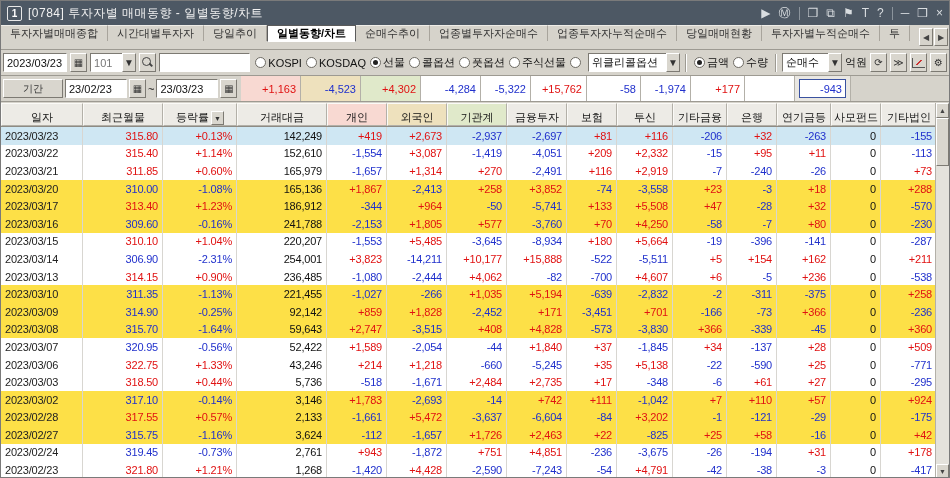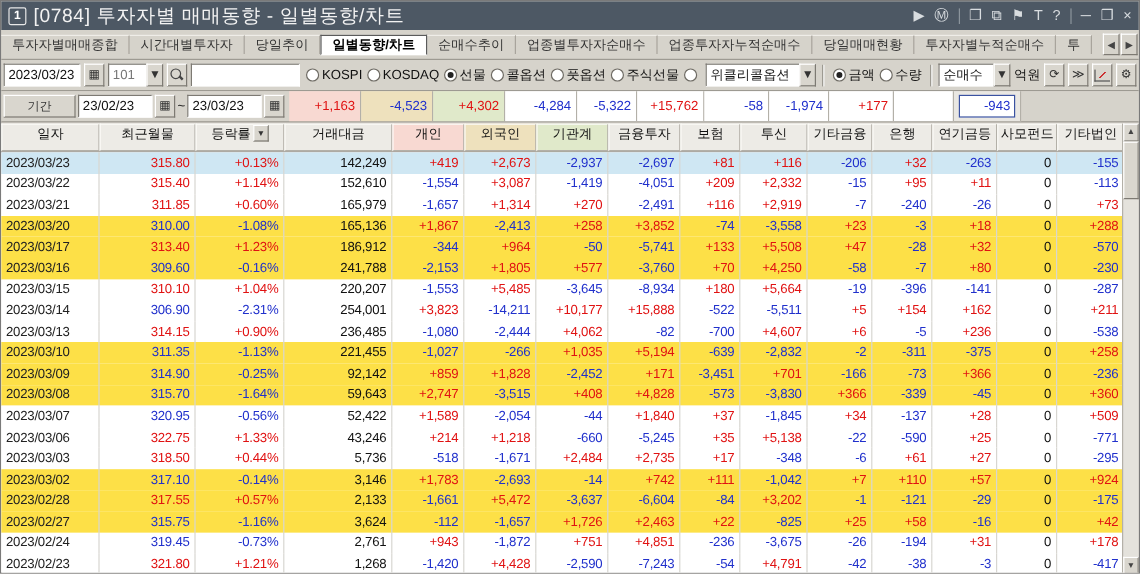--- a/index.html
+++ b/index.html
@@ -13,27 +13,27 @@
   
   .titlebar {
     height:24px; background:#4d5864; color:#f2f2f2;
     display:flex; align-items:center; padding:0 6px; gap:6px;
   }
   .win-badge {
     width:15px; height:15px; border:1px solid #e8e8e8; border-radius:2px;
     display:flex; align-items:center; justify-content:center;
     font-size:10px; font-weight:bold; color:#fff;
   }
-  .titlebar .title { font-size:16px; letter-spacing:0.5px; flex:1 1 auto; white-space:nowrap; }
+  .titlebar .title { font-size:12px; letter-spacing:0.5px; flex:1 1 auto; white-space:nowrap; }
   .tb-icons { display:flex; align-items:center; gap:8px; color:#d9dde0; font-size:12px; }
   .tb-icons .sep { width:1px; height:13px; background:#8b949c; }
   .tb-ic { cursor:default; line-height:1; }
   
   .tabstrip {
-    height:25px; display:flex; align-items:center;
+    height:25px; display:flex; align-items:flex-start;
     background:#d6d3cb; border-bottom:1px solid #9d9a92; position:relative;
   }
   .tab {
     display:flex; align-items:center; padding:0 9px;
     border-right:1px solid #a8a49c; border-top:1px solid #efede8;
     color:#333; white-space:nowrap; overflow:hidden;
   }
   .tab.active {
     background:#ffffff; border:1px solid #5b5b5b; border-bottom:1px solid #fff;
     font-weight:bold; color:#000;
@@ -81,21 +81,21 @@
   .boxed { background:#e9e7e2; }
   .boxed .inner {
     background:#fff; border:1px solid #3a52a0; width:100%; height:19px;
     display:flex; align-items:center; justify-content:flex-end; padding:0 3px;
   }
   
   .grid { position:absolute; left:0; top:102px; width:936px; }
   .hdr-row { display:flex; height:24px; border-bottom:1px solid #8e8b84; }
   .hcell {
     background:#edebe6; border:1px solid; border-color:#fbfaf7 #b3b0a8 #b3b0a8 #fbfaf7;
-    display:flex; align-items:flex-start; justify-content:center; gap:2px;
+    display:flex; align-items:flex-end; justify-content:center; gap:2px;
     font-size:11px; color:#111; overflow:hidden;
   }
   .hcell.tint-p { background:#f8d9d2; }
   .hcell.tint-f { background:#eee1bd; }
   .hcell.tint-i { background:#e0e9ca; }
   .sortbtn {
     width:13px; height:14px; background:#d9d6ce;
     border:1px solid; border-color:#fff #7d7a73 #7d7a73 #fff;
     font-size:7px; display:flex; align-items:center; justify-content:center; color:#333;
   }

